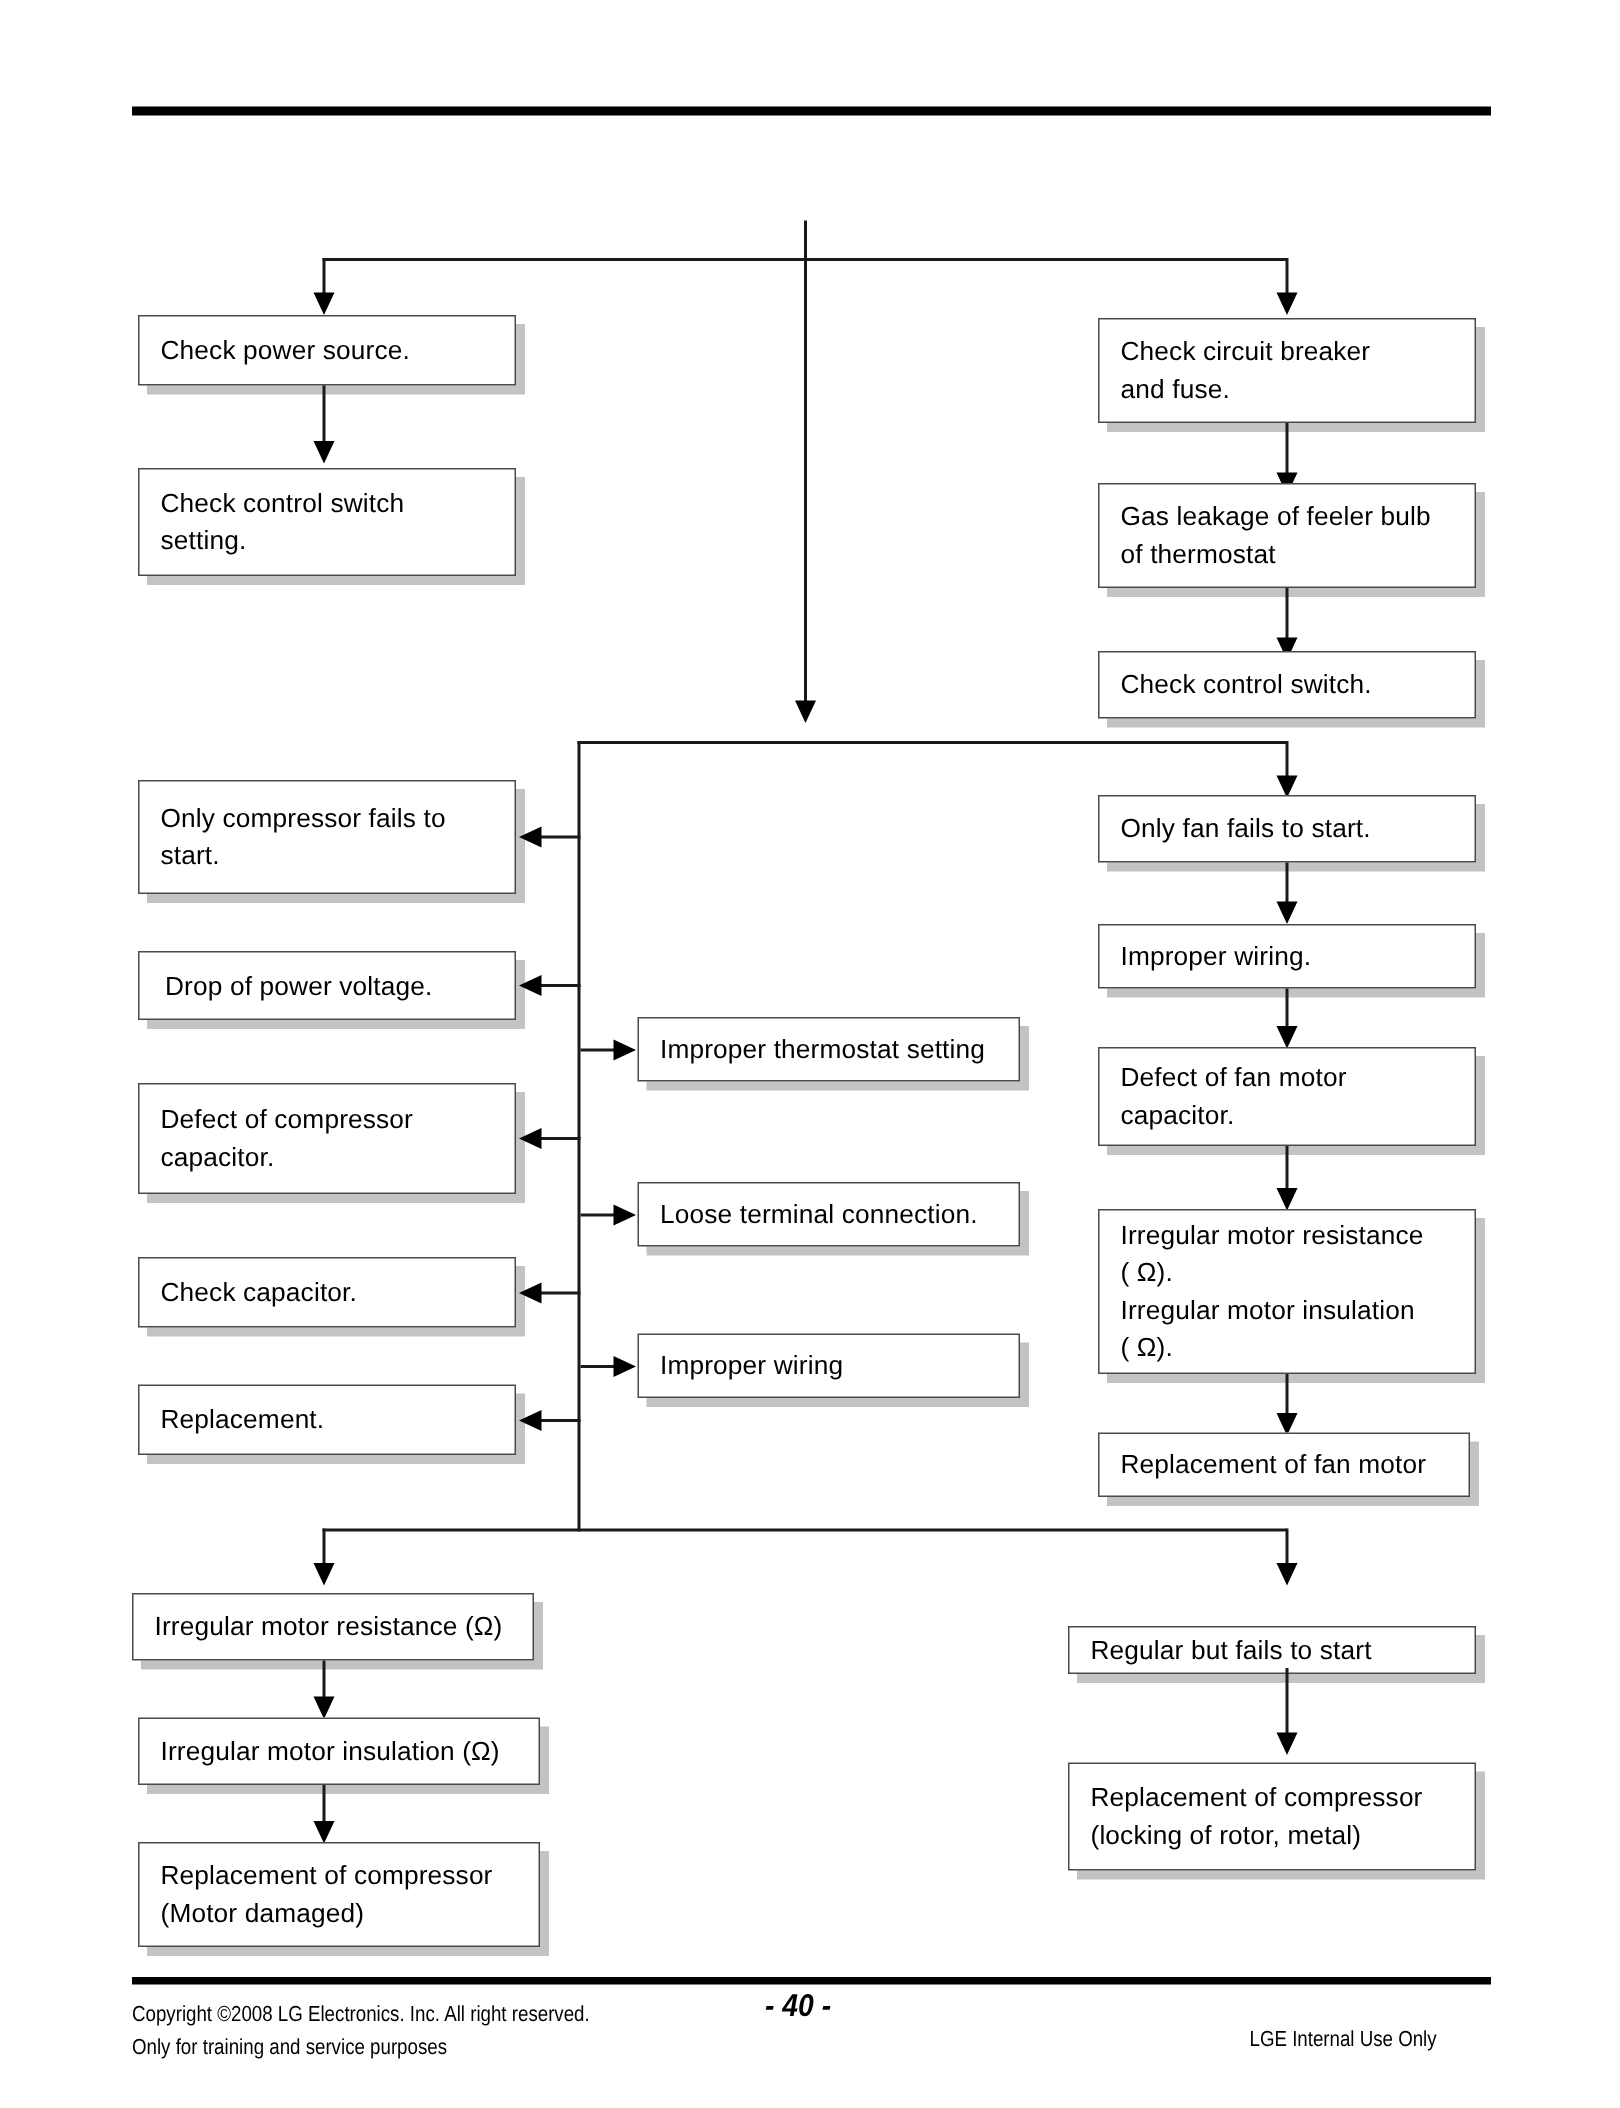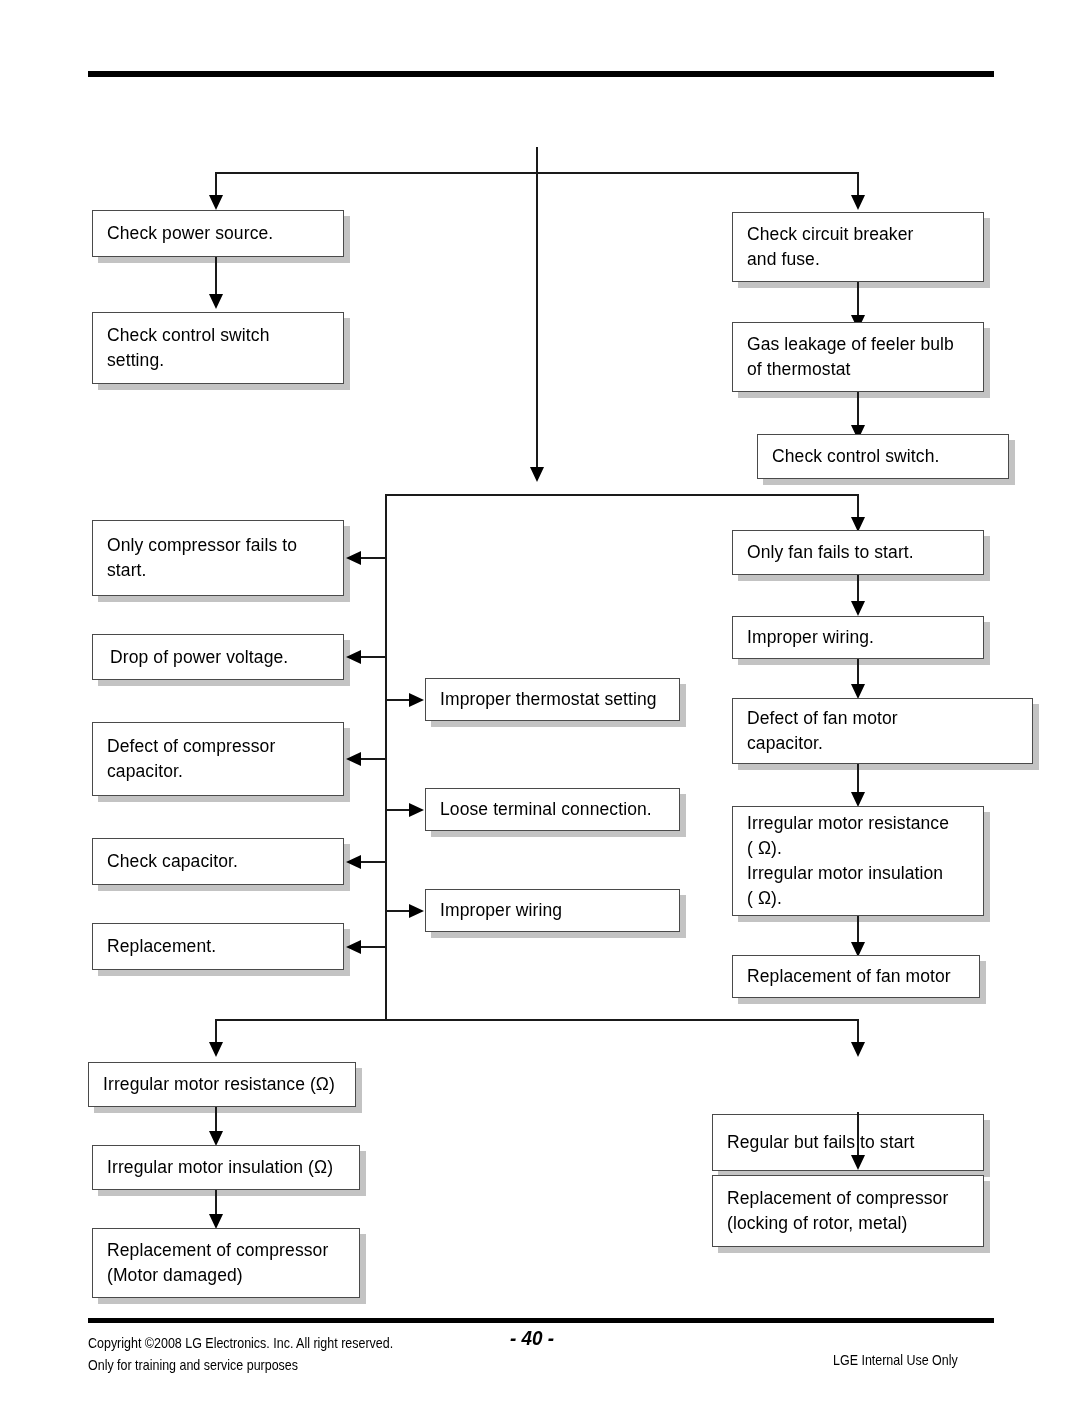--- a/index.html
+++ b/index.html
@@ -165,21 +165,21 @@
   <div class="ln vl" style="left:857px; top:282px; height:37px;"></div>
   <div class="arrow-d" style="left:851px; top:315px;"></div>
 
   <div class="node" style="left:732px; top:322px; width:252px; height:70px;">
     <span class="txt">Gas leakage of feeler bulb
 of thermostat</span>
   </div>
   <div class="ln vl" style="left:857px; top:392px; height:37px;"></div>
   <div class="arrow-d" style="left:851px; top:425px;"></div>
 
-  <div class="node" style="left:732px; top:434px; width:252px; height:45px;margin-left:25px;">
+  <div class="node" style="left:732px; top:434px; width:252px; height:45px;">
     <span class="txt">Check control switch.</span>
   </div>
 
   <div class="ln hl" style="left:385px; top:494px; width:473px;"></div>
 
   <div class="ln vl" style="left:385px; top:494px; height:527px;"></div>
 
   <div class="ln vl" style="left:857px; top:494px; height:26px;"></div>
   <div class="arrow-d" style="left:851px; top:517px;"></div>
 
@@ -240,21 +240,21 @@
   </div>
   <div class="ln vl" style="left:857px; top:575px; height:29px;"></div>
   <div class="arrow-d" style="left:851px; top:601px;"></div>
 
   <div class="node" style="left:732px; top:616px; width:252px; height:43px;">
     <span class="txt">Improper wiring.</span>
   </div>
   <div class="ln vl" style="left:857px; top:659px; height:28px;"></div>
   <div class="arrow-d" style="left:851px; top:684px;"></div>
 
-  <div class="node" style="left:732px; top:698px; width:301px; height:66px;">
+  <div class="node" style="left:732px; top:698px; width:252px; height:66px;">
     <span class="txt">Defect of fan motor
 capacitor.</span>
   </div>
   <div class="ln vl" style="left:857px; top:764px; height:31px;"></div>
   <div class="arrow-d" style="left:851px; top:792px;"></div>
 
   <div class="node" style="left:732px; top:806px; width:252px; height:110px;">
     <span class="txt">Irregular motor resistance
 ( Ω).
 Irregular motor insulation
@@ -282,21 +282,21 @@
     <span class="txt">Irregular motor insulation (Ω)</span>
   </div>
   <div class="ln vl" style="left:215px; top:1190px; height:27px;"></div>
   <div class="arrow-d" style="left:209px; top:1214px;"></div>
 
   <div class="node" style="left:92px; top:1228px; width:268px; height:70px;">
     <span class="txt">Replacement of compressor
 (Motor damaged)</span>
   </div>
 
-  <div class="node" style="left:712px; top:1114px; width:272px; height:57px;">
+  <div class="node" style="left:712px; top:1084px; width:272px; height:32px;">
     <span class="txt">Regular but fails to start</span>
   </div>
   <div class="ln vl" style="left:857px; top:1112px; height:46px;"></div>
   <div class="arrow-d" style="left:851px; top:1155px;"></div>
 
   <div class="node" style="left:712px; top:1175px; width:272px; height:72px;">
     <span class="txt">Replacement of compressor
 (locking of rotor, metal)</span>
   </div>
 

